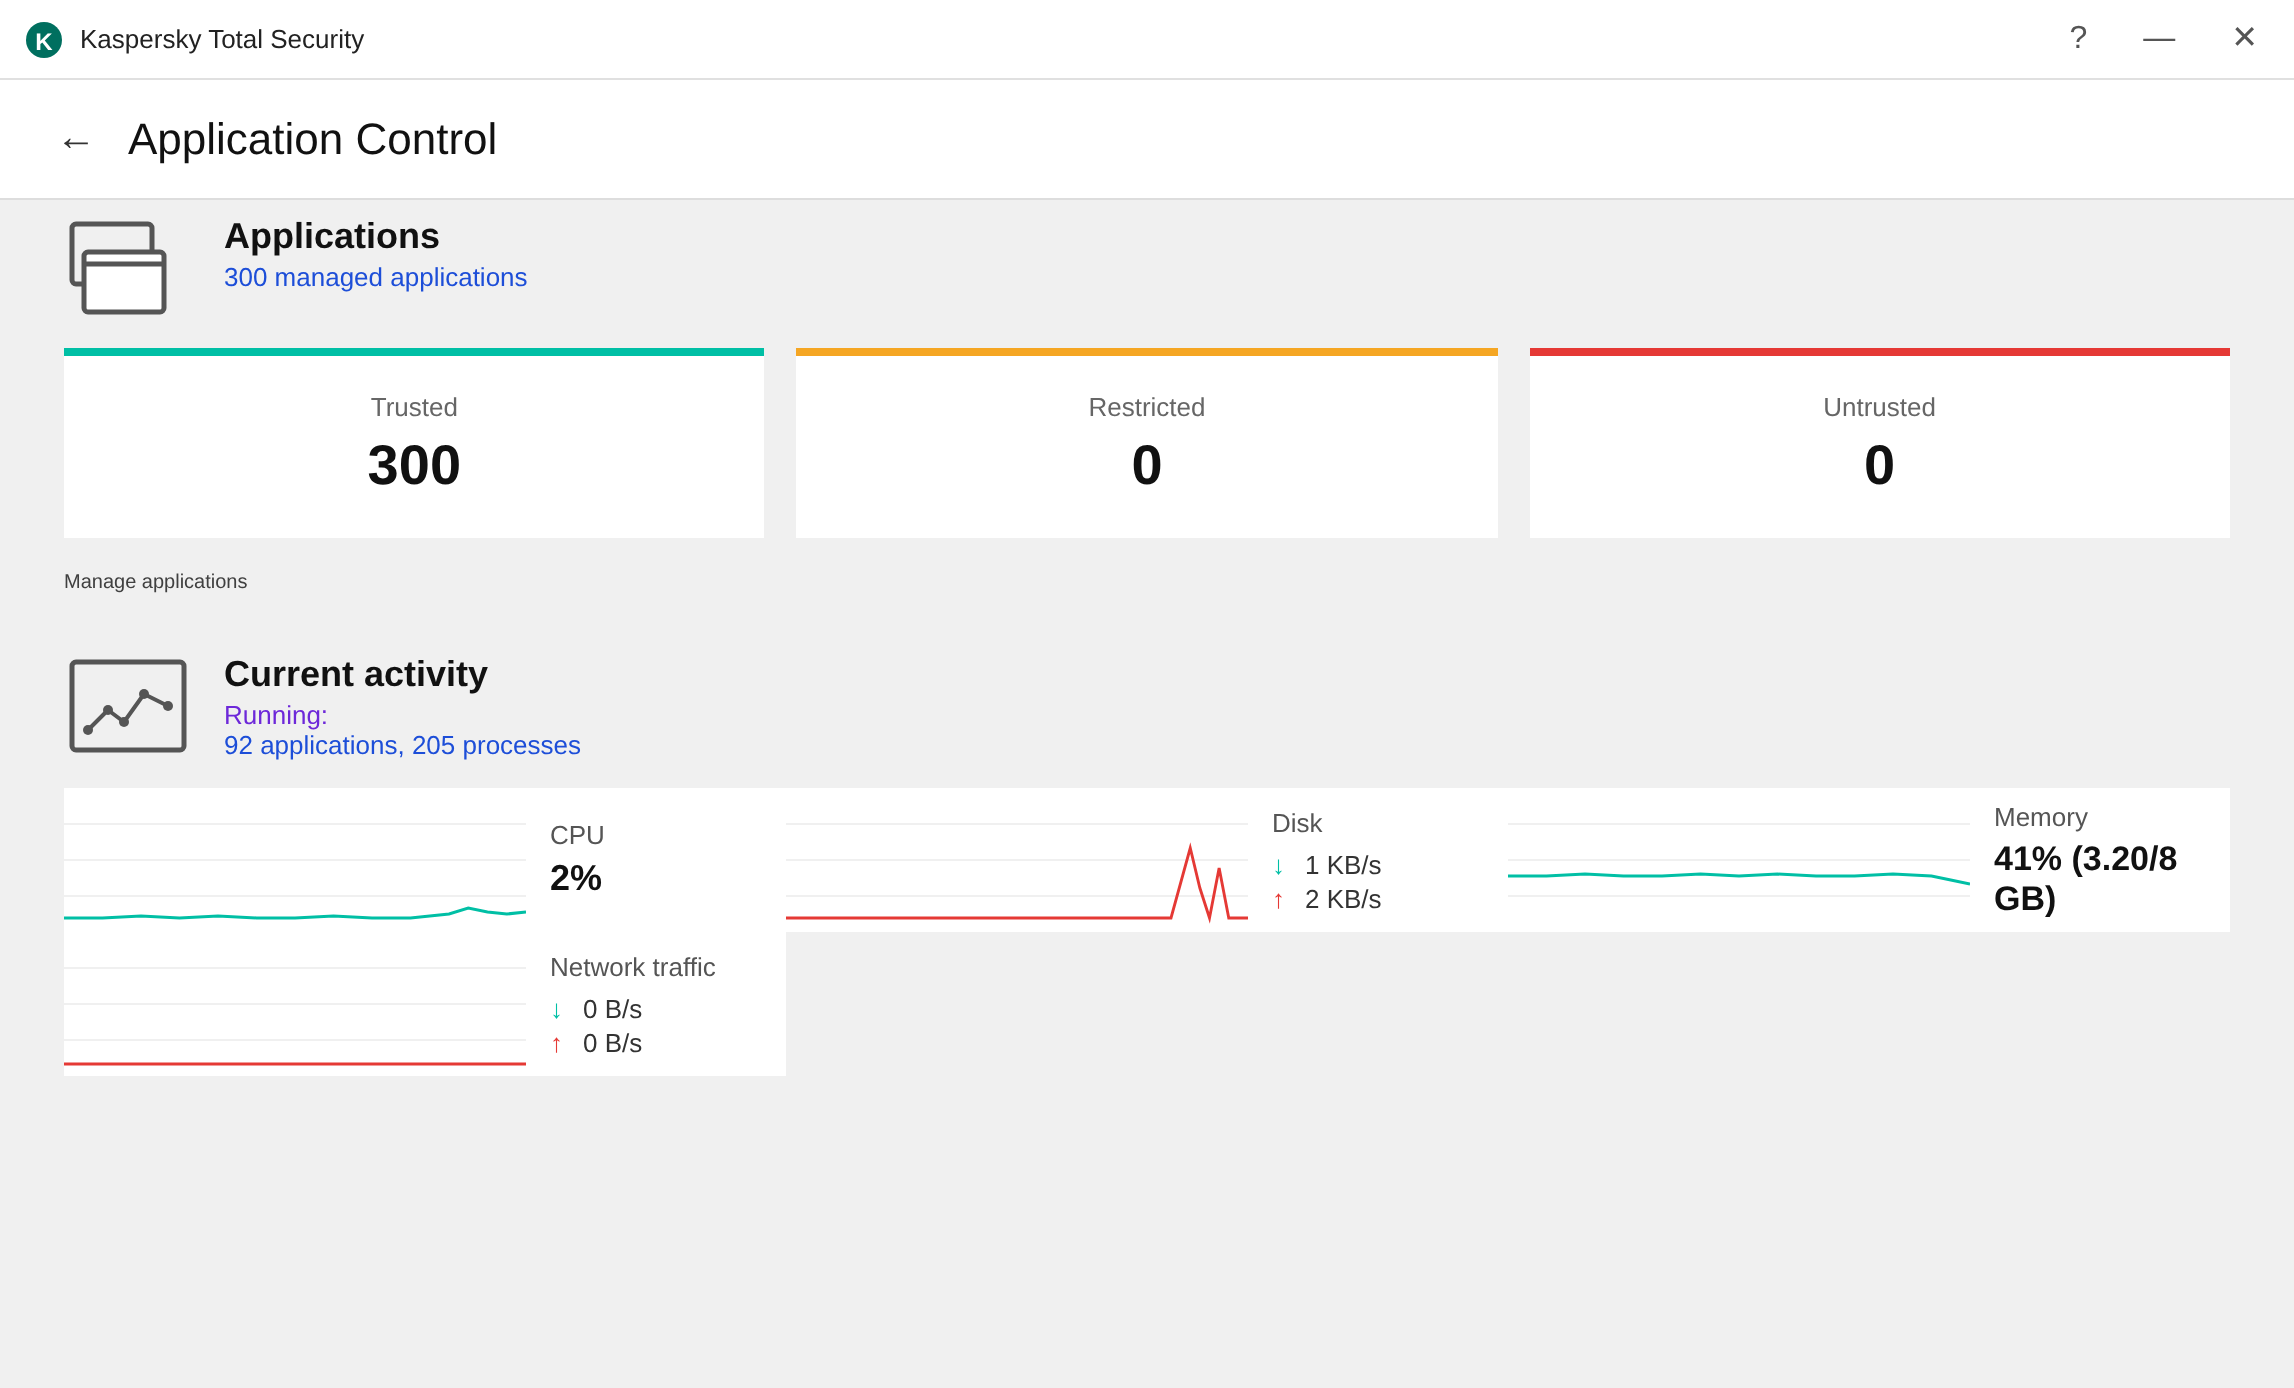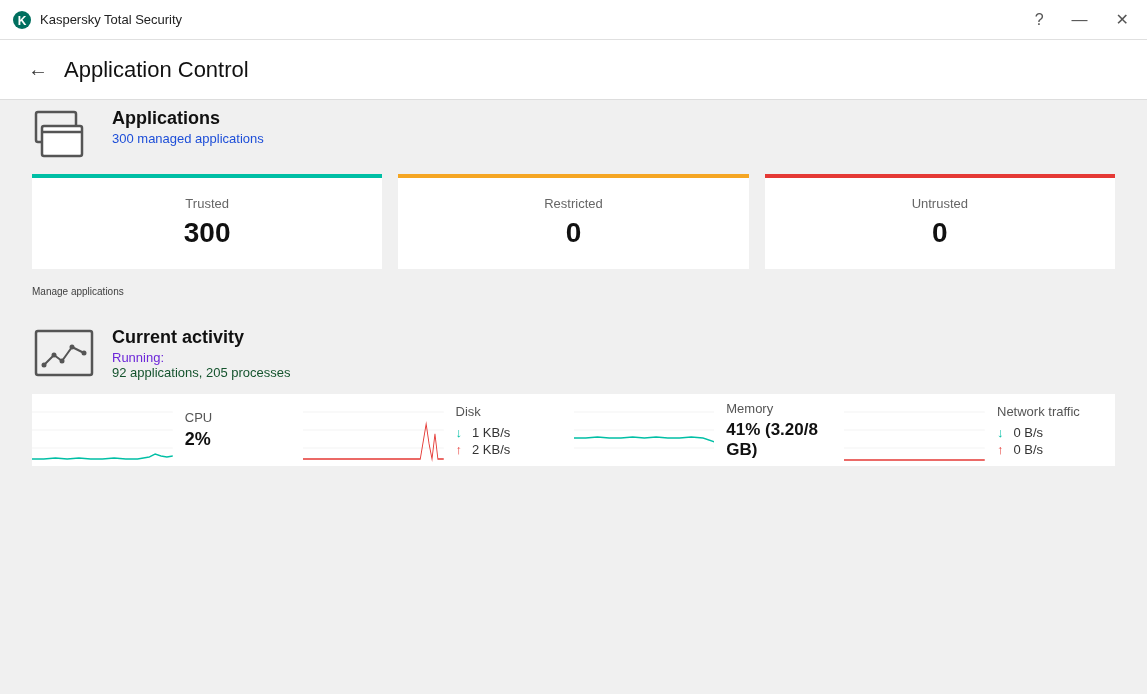--- a/index.html
+++ b/index.html
@@ -146,26 +146,26 @@
       cursor: pointer;
     }
 
     
     .activity-section {}
     .activity-running {
       font-size: 13px;
       color: #555;
     }
     .activity-running .label { font-weight: 400; color: #6d28d9; }
-    .activity-running .value { color: #14532d; }
+    .activity-running .value { color: #1d4ed8; }
 
     
     .charts-grid {
       display: grid;
-      grid-template-columns: 1fr 1fr 1fr 1fr;
+      grid-template-columns: 1fr 1fr 1fr;
       margin-top: 14px;
     }
     .chart-card {
       background: #ffffff;
       display: flex;
       align-items: stretch;
       height: 72px;
       overflow: hidden;
     }
     .chart-area {

